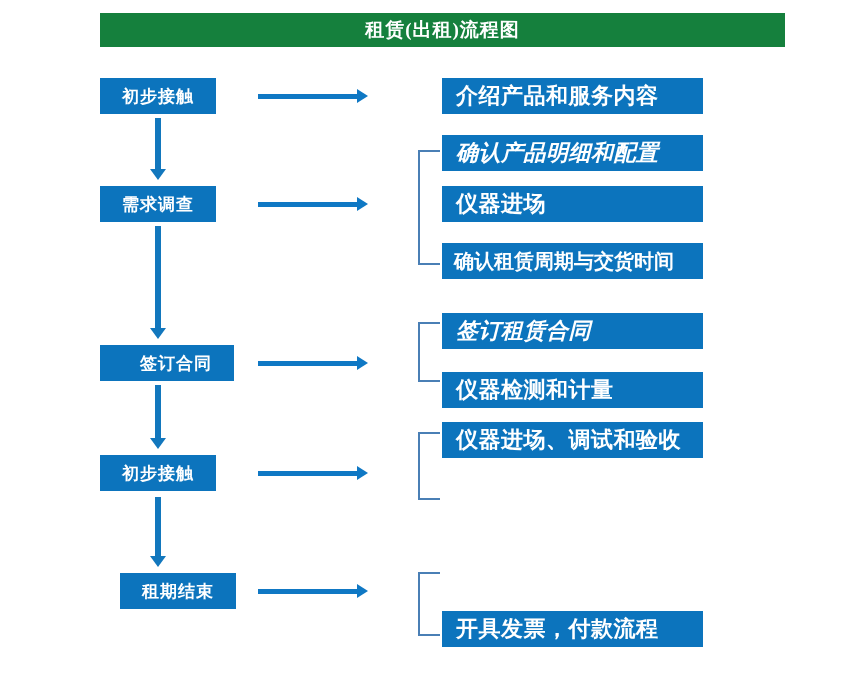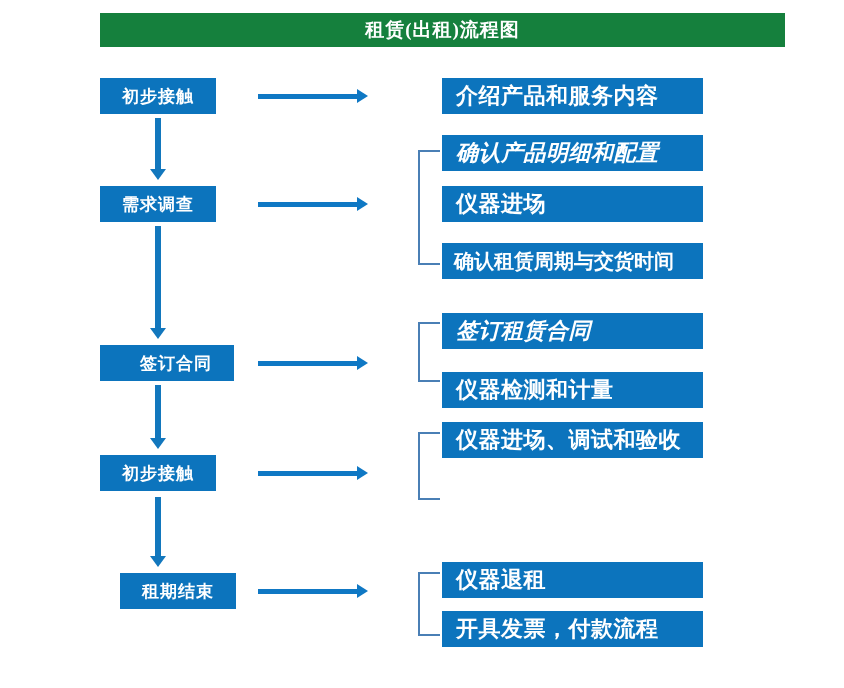--- a/index.html
+++ b/index.html
@@ -210,17 +210,16 @@
 
   <div class="detail-box tight" style="top:243px;">确认租赁周期与交货时间</div>
 
   <div class="detail-box" style="top:313px;font-style:italic;">签订租赁合同</div>
 
   <div class="detail-box" style="top:372px;">仪器检测和计量</div>
 
   <div class="detail-box" style="top:422px;">仪器进场、调试和验收</div>
 
 
-  <div class="detail-box" style="top:562px;">仪器退租</div>
 
   <div class="detail-box" style="top:611px;">开具发票，付款流程</div>
 
 </div>
 
 </body></html>

